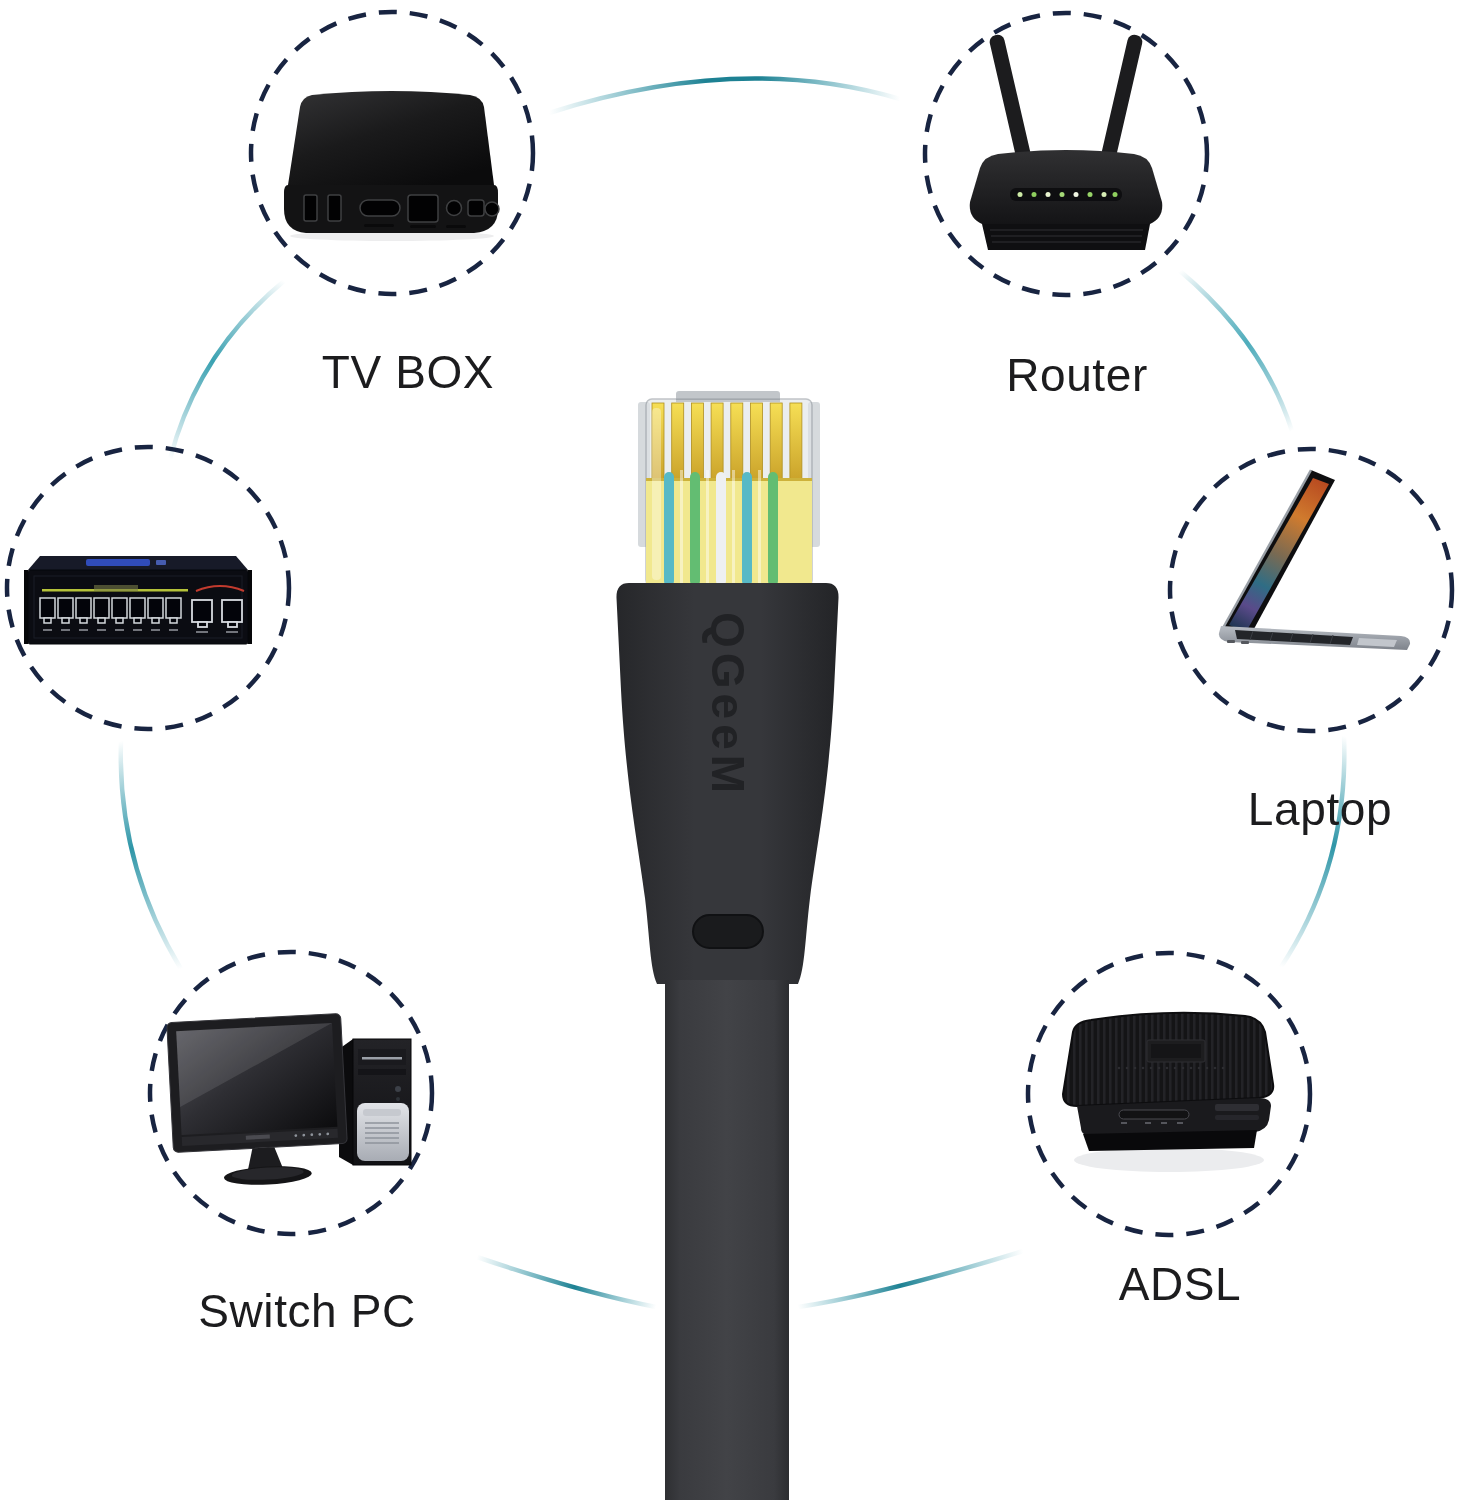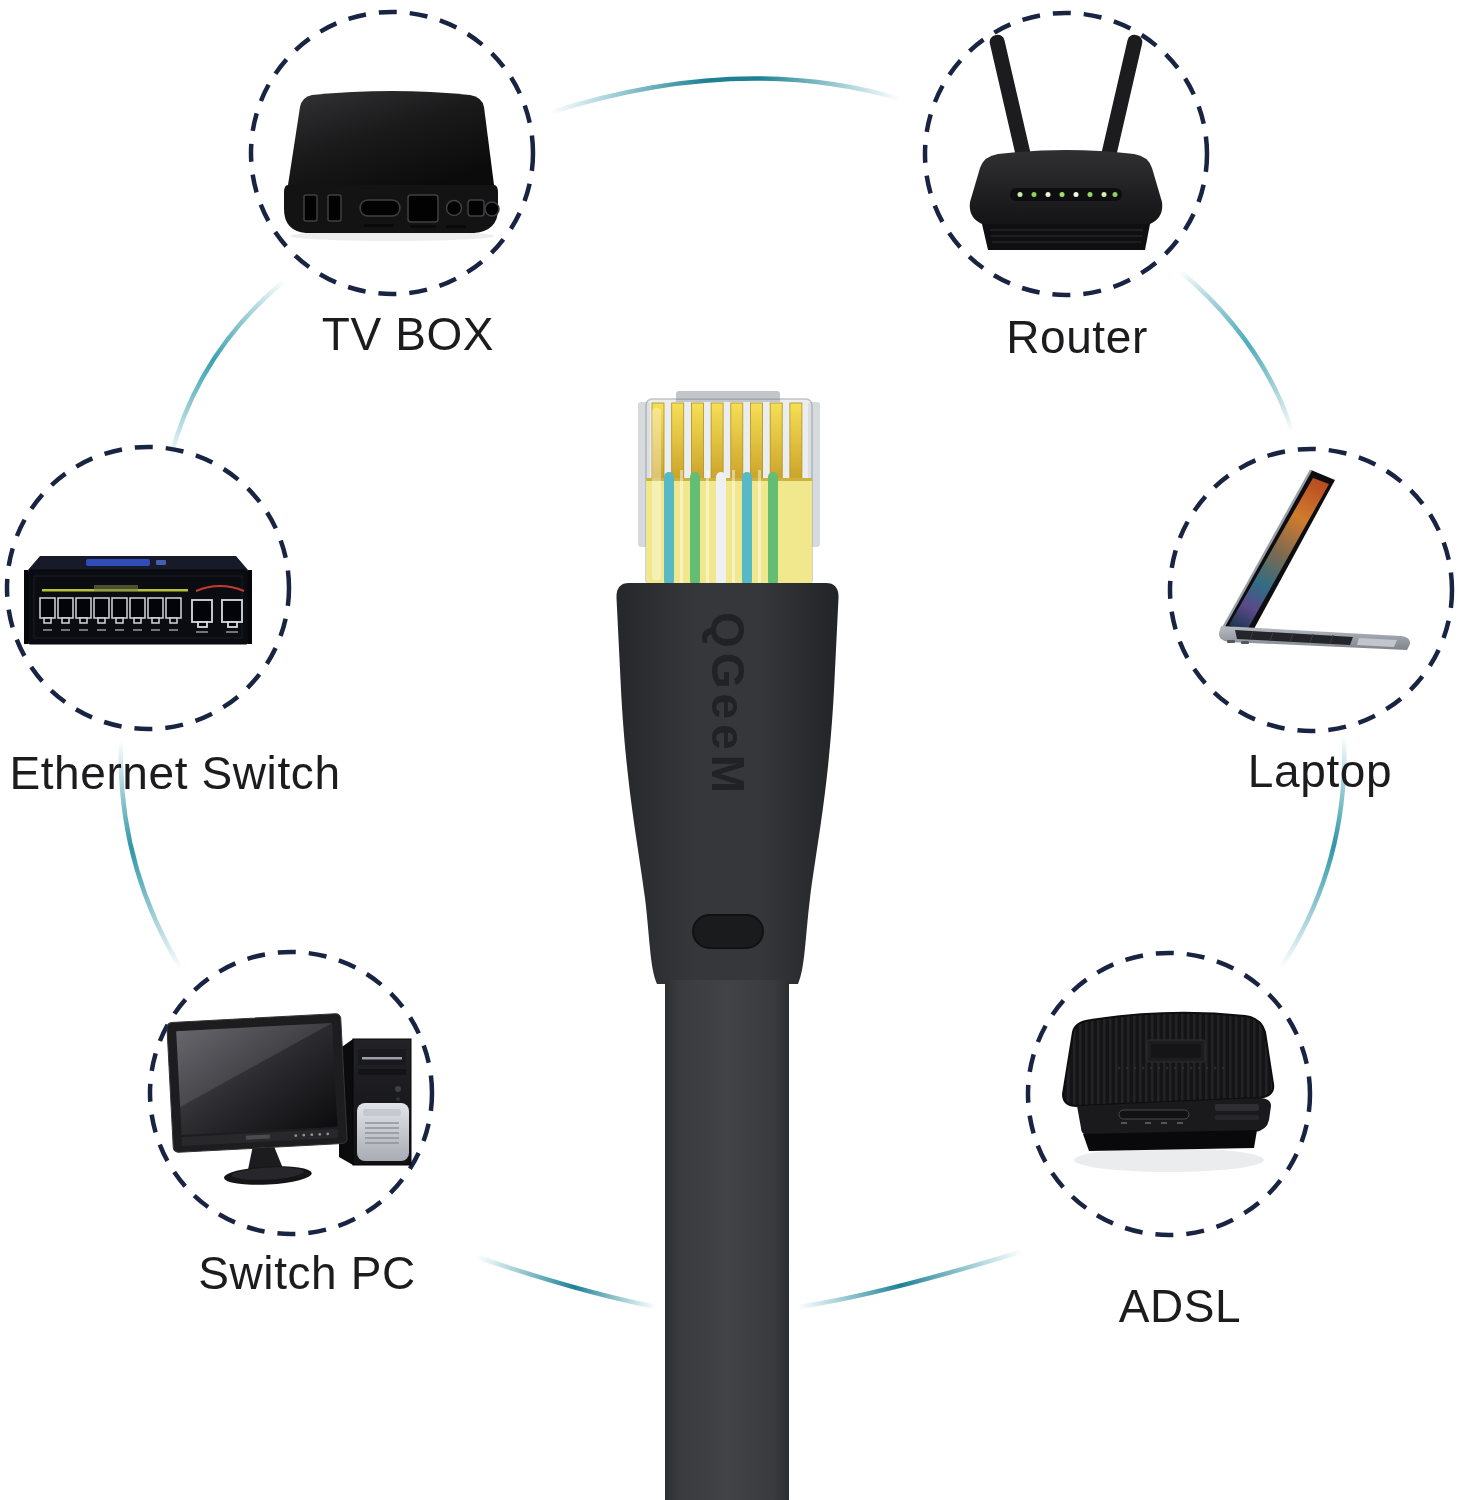--- a/index.html
+++ b/index.html
@@ -4,35 +4,35 @@
 <style>
   html,body{margin:0;padding:0;background:#ffffff;}
   body{width:1458px;height:1500px;position:relative;overflow:hidden;
        font-family:"Liberation Sans",sans-serif;}
   .stage{position:absolute;inset:0;}
   svg.layer{position:absolute;left:0;top:0;}
   .device{position:absolute;width:300px;height:300px;}
   .device svg{display:block;width:300px;height:300px;}
   .dev-label{position:absolute;transform:translateX(-50%);
     font-size:46px;font-weight:500;color:#1c1c1e;letter-spacing:0.6px;
-    white-space:nowrap;line-height:1;}
+    white-space:nowrap;line-height:1;margin-top:38px;}
   
   .pos-tvbox  {left:242px;top:3px;}
   .pos-router {left:916px;top:4px;}
   .pos-switch {left:-2px;top:438px;}
   .pos-laptop {left:1161px;top:440px;}
   .pos-desktop{left:141px;top:943px;}
   .pos-adsl   {left:1019px;top:944px;}
   
   .lbl-tvbox  {left:408px;top:311px;}
   .lbl-router {left:1077px;top:314px;}
   .lbl-switch {left:175px;top:750px;}
   .lbl-laptop {left:1320px;top:748px;text-align:right;}
   .lbl-desktop{left:307px;top:1250px;}
-  .lbl-adsl   {left:1180px;top:1283px;}
+  .lbl-adsl   {left:1180px;top:1223px;}
 </style>
 </head>
 <body>
 
 <div class="stage">
 
   <svg class="layer" width="1458" height="1500" viewBox="0 0 1458 1500">
     <defs>
       <linearGradient id="arcTop" gradientUnits="userSpaceOnUse" x1="549" y1="113" x2="900" y2="99">
         <stop offset="0" stop-color="#2391a4" stop-opacity="0"></stop>
@@ -398,18 +398,17 @@
                C 817 844 829 786 834 690
                L 838.5 598 Q 839 583 826 583 Z" fill="url(#bootGrad)"></path>
       <rect x="665" y="980" width="124" height="520" fill="url(#cableGrad)"></rect>
       <rect x="693" y="915" width="70" height="33" rx="16.5" fill="#1a1b1d" stroke="#101113" stroke-width="2"></rect>
       <text transform="translate(712 612) rotate(90)" font-family="Liberation Sans, sans-serif" font-size="46" font-weight="700" letter-spacing="5" fill="#212225">QGeeM</text>
     </g>
   </svg>
 
   <div class="dev-label lbl-tvbox">TV BOX</div>
   <div class="dev-label lbl-router">Router</div>
-  <div class="dev-label lbl-switch">Ethernet Switch</div>
   <div class="dev-label lbl-laptop">Laptop</div>
   <div class="dev-label lbl-desktop">Switch PC</div>
   <div class="dev-label lbl-adsl">ADSL</div>
 
 </div>
 
 </body></html>

